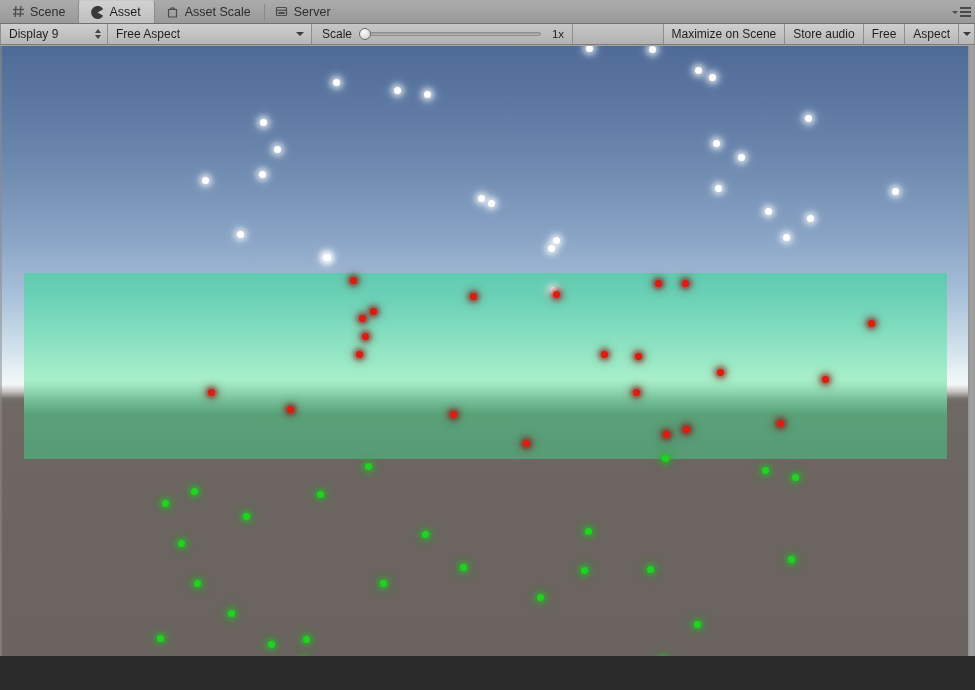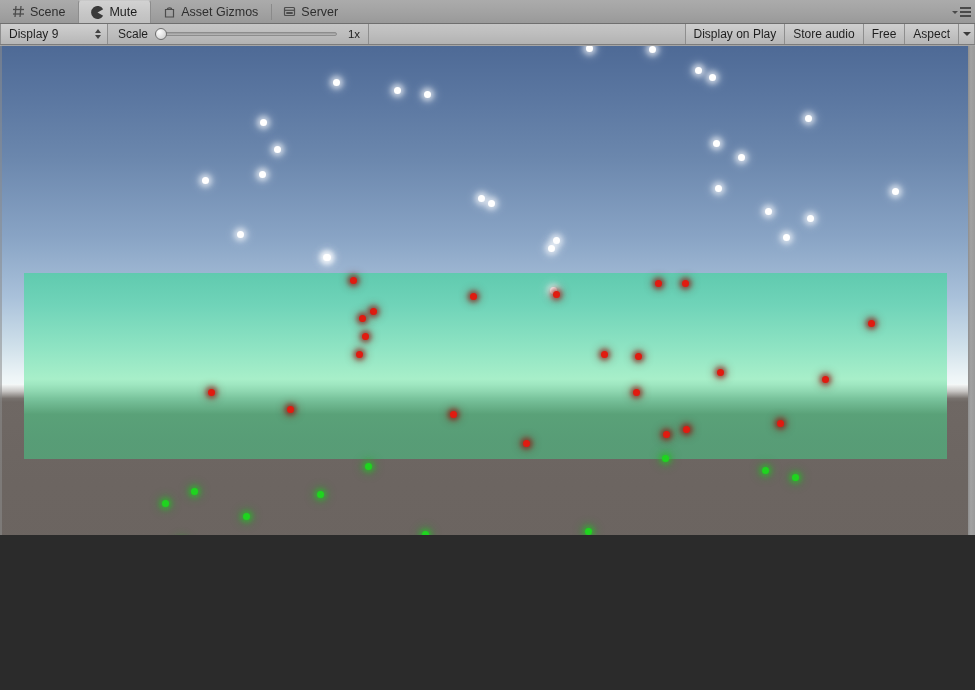--- a/index.html
+++ b/index.html
@@ -12,21 +12,21 @@
     width: 975px;
     height: 690px;
     overflow: hidden;
     font-family: "Liberation Sans", sans-serif;
     -webkit-font-smoothing: antialiased;
   }
 
   #app {
     position: relative;
     width: 975px;
-    height: 535px;
+    height: 656px;
     background: #a5a5a5;
     overflow: hidden;
   }
 
   
   .tabbar {
     position: absolute;
     left: 0; top: 0;
     width: 975px;
     height: 24px;
@@ -346,31 +346,31 @@
       </span>
       <span>Scene</span>
     </div>
 
     <div class="tab active">
       <span class="tab-icon">
         <svg width="13" height="13" viewBox="0 0 13 13">
           <path d="M6.5 6.5 L12.2 3.2 A6.5 6.5 0 1 0 12.2 9.8 Z" fill="#3a3a3a"></path>
         </svg>
       </span>
-      <span>Mute</span>
+      <span>Asset</span>
     </div>
 
     <div class="tab">
       <span class="tab-icon">
         <svg width="13" height="13" viewBox="0 0 13 13">
           <path d="M2.5 4.5 h8 v7.5 h-8 z" fill="none" stroke="#4c4c4c" stroke-width="1.2"></path>
           <path d="M4.3 4.5 C4.3 2.2 8.7 2.2 8.7 4.5" fill="none" stroke="#4c4c4c" stroke-width="1.2"></path>
         </svg>
       </span>
-      <span>Asset Gizmos</span>
+      <span>Asset Scale</span>
     </div>
 
     <div class="tab">
       <span class="tab-icon">
         <svg width="13" height="13" viewBox="0 0 13 13">
           <rect x="1.5" y="2.5" width="10" height="8" rx="1" fill="none" stroke="#4c4c4c" stroke-width="1.2"></rect>
           <line x1="1.5" y1="5.3" x2="11.5" y2="5.3" stroke="#4c4c4c" stroke-width="1.2"></line>
           <rect x="3.3" y="7" width="6.4" height="2" fill="#4c4c4c"></rect>
         </svg>
       </span>
@@ -390,34 +390,38 @@
   <div class="toolbar">
 
     <div class="tb-btn first display-pop">
       <span>Display 9</span>
       <span class="stepper">
         <i class="up"></i>
           <i class="dn"></i>
       </span>
     </div>
 
+    <div class="tb-btn aspect-pop">
+      <span>Free Aspect</span>
+      <span class="chev"></span>
+    </div>
 
     <div class="scale-wrap">
       <span class="scale-label">Scale</span>
       <span class="slider">
         <span class="track"></span>
         <span class="knob" style="left: 0px;"></span>
       </span>
       <span class="scale-val">1x</span>
     </div>
 
     <div class="tb-spacer"></div>
 
     <div class="tb-btn first">
-      <span>Display on Play</span>
+      <span>Maximize on Scene</span>
     </div>
     <div class="tb-btn">
       <span>Store audio</span>
     </div>
     <div class="tb-btn">
       <span>Free</span>
     </div>
     <div class="tb-btn" style="border-right:none;">
       <span>Aspect</span>
     </div>

